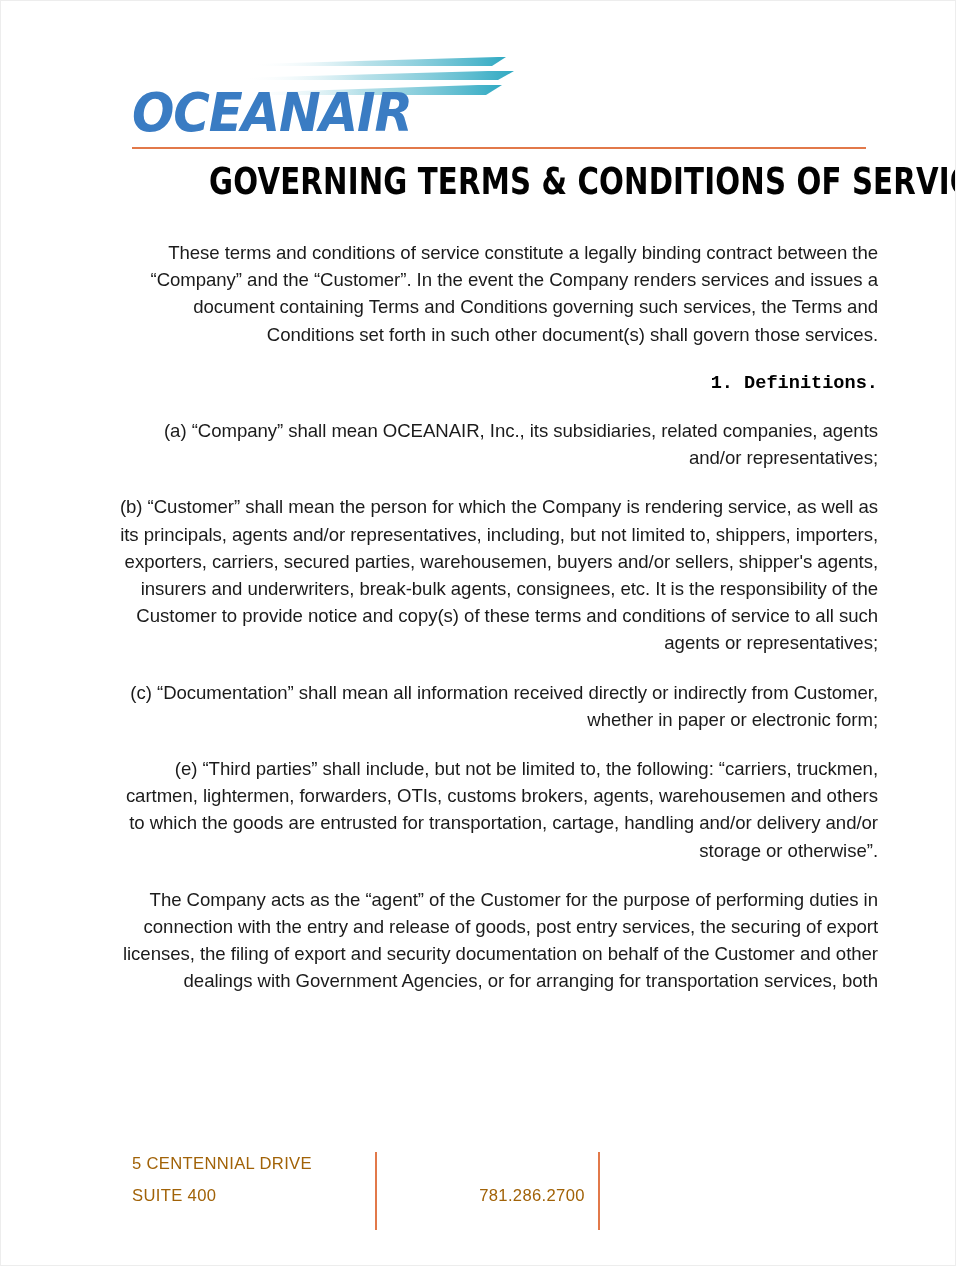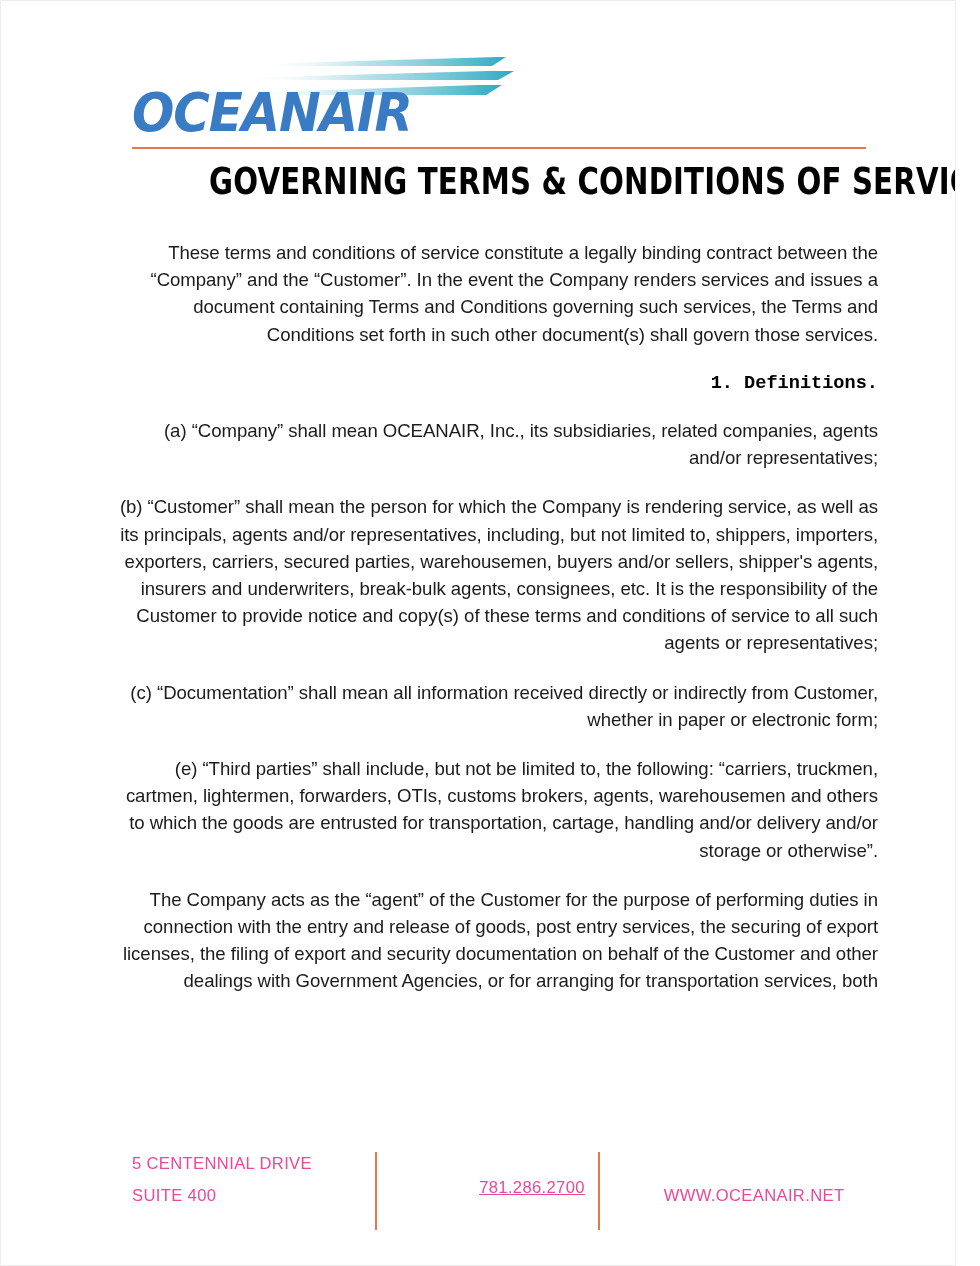--- a/index.html
+++ b/index.html
@@ -112,25 +112,25 @@
     left: 131px;
     top: 1143px;
     width: 734px;
     height: 110px;
   }
   .footer-col {
     position: absolute;
     font-family: "Liberation Sans", sans-serif;
     font-size: 16.6px;
     line-height: 32px;
-    color: #ec4899;
+    color: #a16207;
     letter-spacing: 0.35px;
   }
   .footer-address { left: 0px; top: 4px; width: 230px; }
-  .footer-phone   { left: 290px; top: 28px; width: 220px; text-align: center; text-decoration: underline; }
+  .footer-phone   { left: 290px; top: 36px; width: 220px; text-align: center; }
   .footer-web     { left: 510px; top: 36px; width: 224px; text-align: center; }
   .footer-divider {
     position: absolute;
     width: 2px;
     height: 78px;
     background: #e2794a;
     top: 8px;
   }
   .divider-1 { left: 243px; }
   .divider-2 { left: 466px; }
@@ -182,16 +182,15 @@
       <div>5 CENTENNIAL DRIVE</div>
       <div>SUITE 400</div>
     </div>
 
     <div class="footer-divider divider-1"></div>
 
     <div class="footer-col footer-phone">781.286.2700</div>
 
     <div class="footer-divider divider-2"></div>
 
-    <div class="footer-col footer-web">WWW.OCEANAIR.NET</div>
   </div>
 
 </div>
 
 </body></html>

